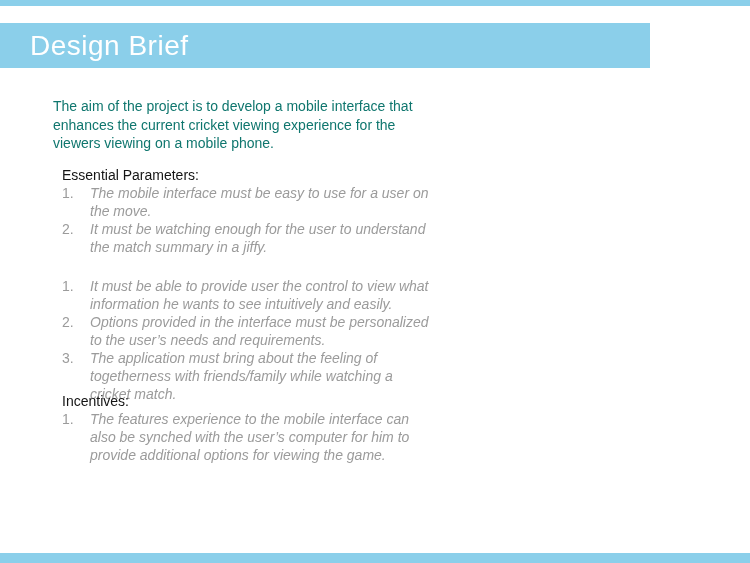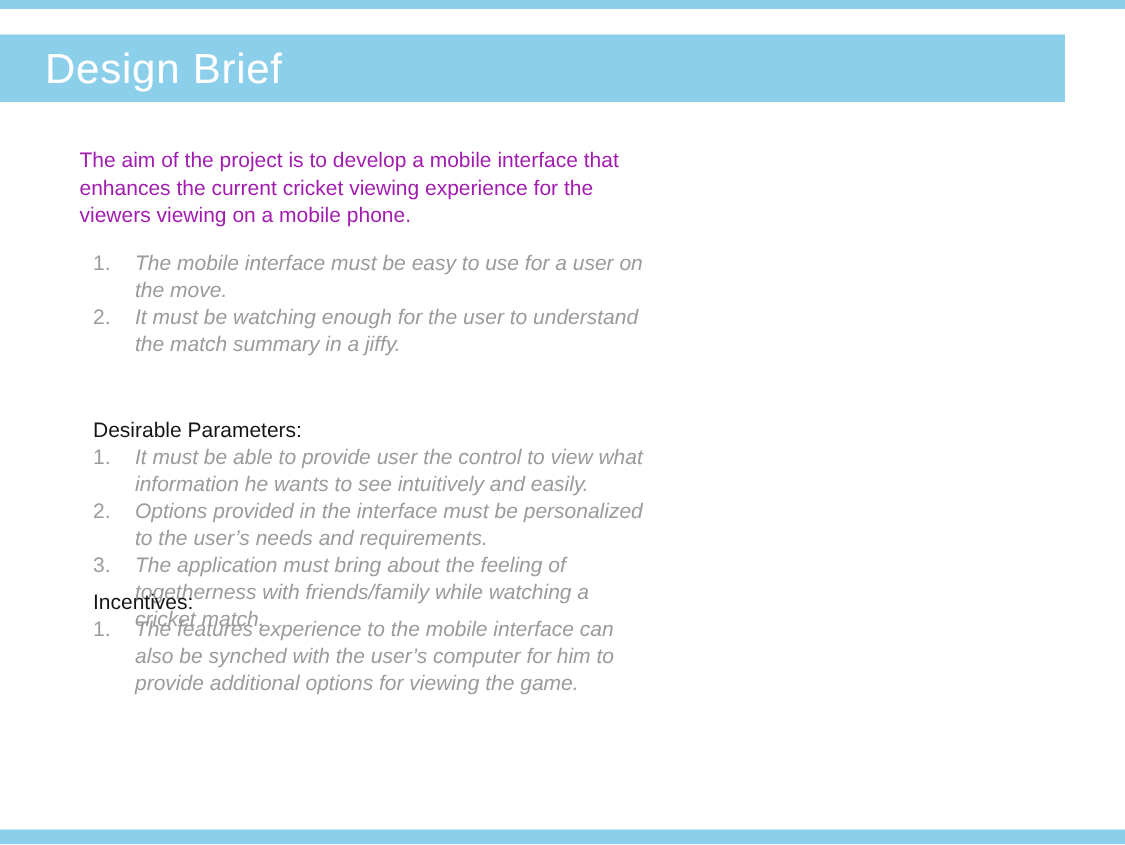--- a/index.html
+++ b/index.html
@@ -23,38 +23,38 @@
   }
   .accent-bottom {
     position: absolute;
     left: 0; bottom: 0;
     width: 750px; height: 10px;
     background: #8BCFEA;
   }
   .title-bar {
     position: absolute;
     left: 0; top: 23px;
-    width: 710px; height: 45px;
+    width: 650px; height: 45px;
     background: #8BCFEA;
     display: flex;
     align-items: center;
   }
   .title-bar .title {
     color: #ffffff;
     font-size: 28px;
     font-weight: 400;
     letter-spacing: 0.5px;
     padding-left: 30px;
     line-height: 1;
   }
   .intro {
     position: absolute;
     left: 53px; top: 97px;
     width: 420px;
-    color: #a21caf;
+    color: #0f766e;
     font-size: 14px;
     line-height: 18.5px;
     white-space: pre-line;
   }
   .section {
     position: absolute;
     left: 62px;
     width: 420px;
   }
   .section-essential { top: 166px; }
@@ -94,34 +94,34 @@
 
   <div class="title-bar">
     <div class="title">Design Brief</div>
   </div>
 
   <div class="intro">The aim of the project is to develop a mobile interface that
 enhances the current cricket viewing experience for the
 viewers viewing on a mobile phone.</div>
 
   <div class="section section-essential">
+    <div class="section-heading">Essential Parameters:</div>
     <div class="li">
       <span class="num">1.</span>
       <span class="txt">The mobile interface must be easy to use for a user on
 the move.</span>
     </div>
     <div class="li">
       <span class="num">2.</span>
       <span class="txt">It must be watching enough for the user to understand
 the match summary in a jiffy.</span>
     </div>
   </div>
 
   <div class="section section-desirable">
-    <div class="section-heading">Desirable Parameters:</div>
     <div class="li">
       <span class="num">1.</span>
       <span class="txt">It must be able to provide user the control to view what
 information he wants to see intuitively and easily.</span>
     </div>
     <div class="li">
       <span class="num">2.</span>
       <span class="txt">Options provided in the interface must be personalized
 to the user’s needs and requirements.</span>
     </div>

